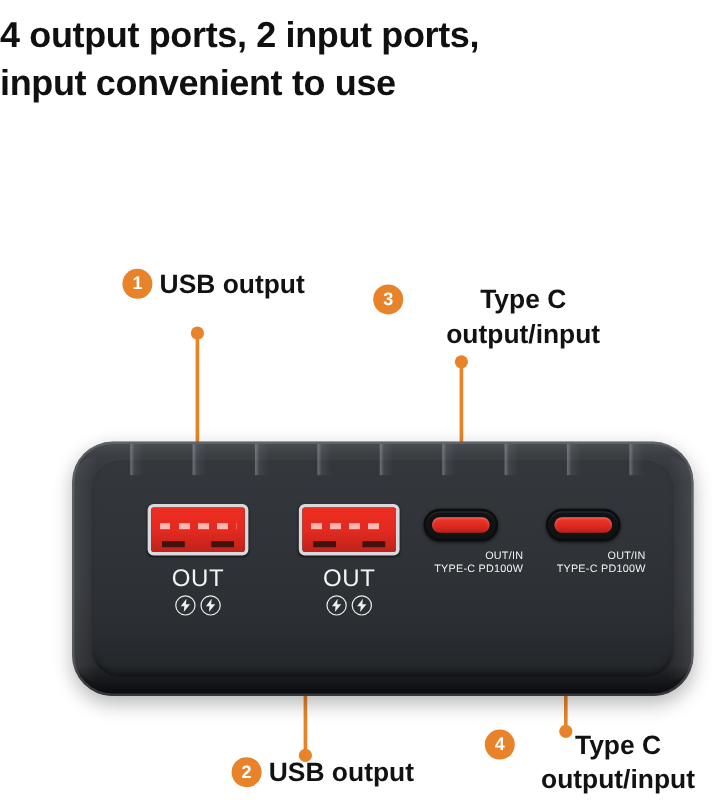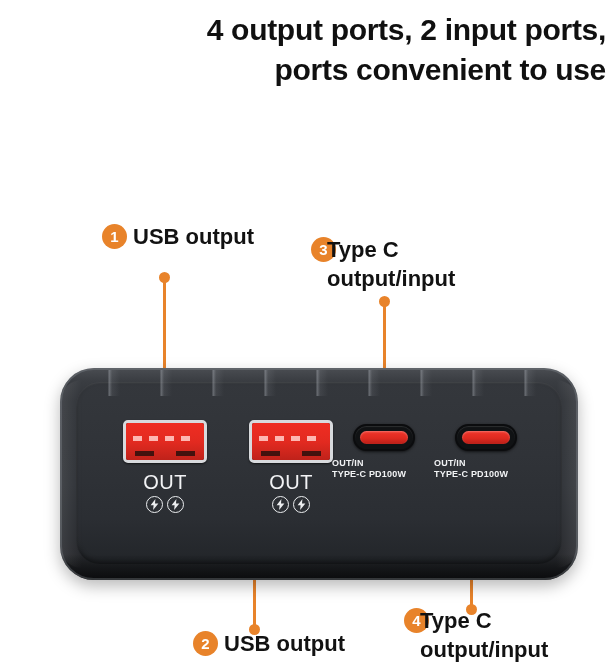--- a/index.html
+++ b/index.html
@@ -19,21 +19,21 @@
     height: 670px;
     background: #ffffff;
   }
 
   
   .title {
     position: absolute;
     left: 0;
     top: 10px;
     width: 606px;
-    text-align: right;
+    text-align: left;
     color: #101010;
     font-size: 30px;
     font-weight: 700;
     line-height: 40px;
     letter-spacing: -0.3px;
   }
   .title .tline { display: block; white-space: nowrap; }
 
   
   .badge {
@@ -50,21 +50,21 @@
     box-sizing: border-box;
   }
   .calloutText {
     position: absolute;
     color: #121212;
     font-size: 22px;
     font-weight: 700;
     line-height: 29px;
     white-space: nowrap;
   }
-  .calloutText.two-line { }
+  .calloutText.two-line { text-align: center; }
   .calloutText .cl { display: block; }
 
   
   .leader {
     position: absolute;
     width: 3px;
     background: #e8832a;
   }
   .leader-dot {
     position: absolute;
@@ -227,36 +227,36 @@
     box-sizing: border-box;
     display: flex;
     align-items: center;
     justify-content: center;
   }
   .bolt svg { display: block; }
   .cap-c {
     position: absolute;
     color: #f2f3f5;
     font-size: 9px;
-    font-weight: 700;
+    font-weight: 400;
     line-height: 11px;
-    text-align: left;
+    text-align: right;
     white-space: nowrap;
     letter-spacing: 0.2px;
   }
   .cap-c .cl { display: block; }
 </style>
 </head>
 <body>
 
 <div id="stage">
 
   <div class="title">
     <span class="tline">4 output ports, 2 input ports,</span>
-    <span class="tline">ports convenient to use</span>
+    <span class="tline">input convenient to use</span>
   </div>
 
   <div class="leader" style="left:163px; top:281px; height:155px;"></div>
   <div class="leader-dot" style="left:159px; top:272px;"></div>
 
   <div class="leader" style="left:383px; top:305px; height:128px;"></div>
   <div class="leader-dot" style="left:379px; top:296px;"></div>
 
   <div class="leader" style="left:253px; top:460px; height:170px;"></div>
   <div class="leader-dot" style="left:249px; top:624px;"></div>

